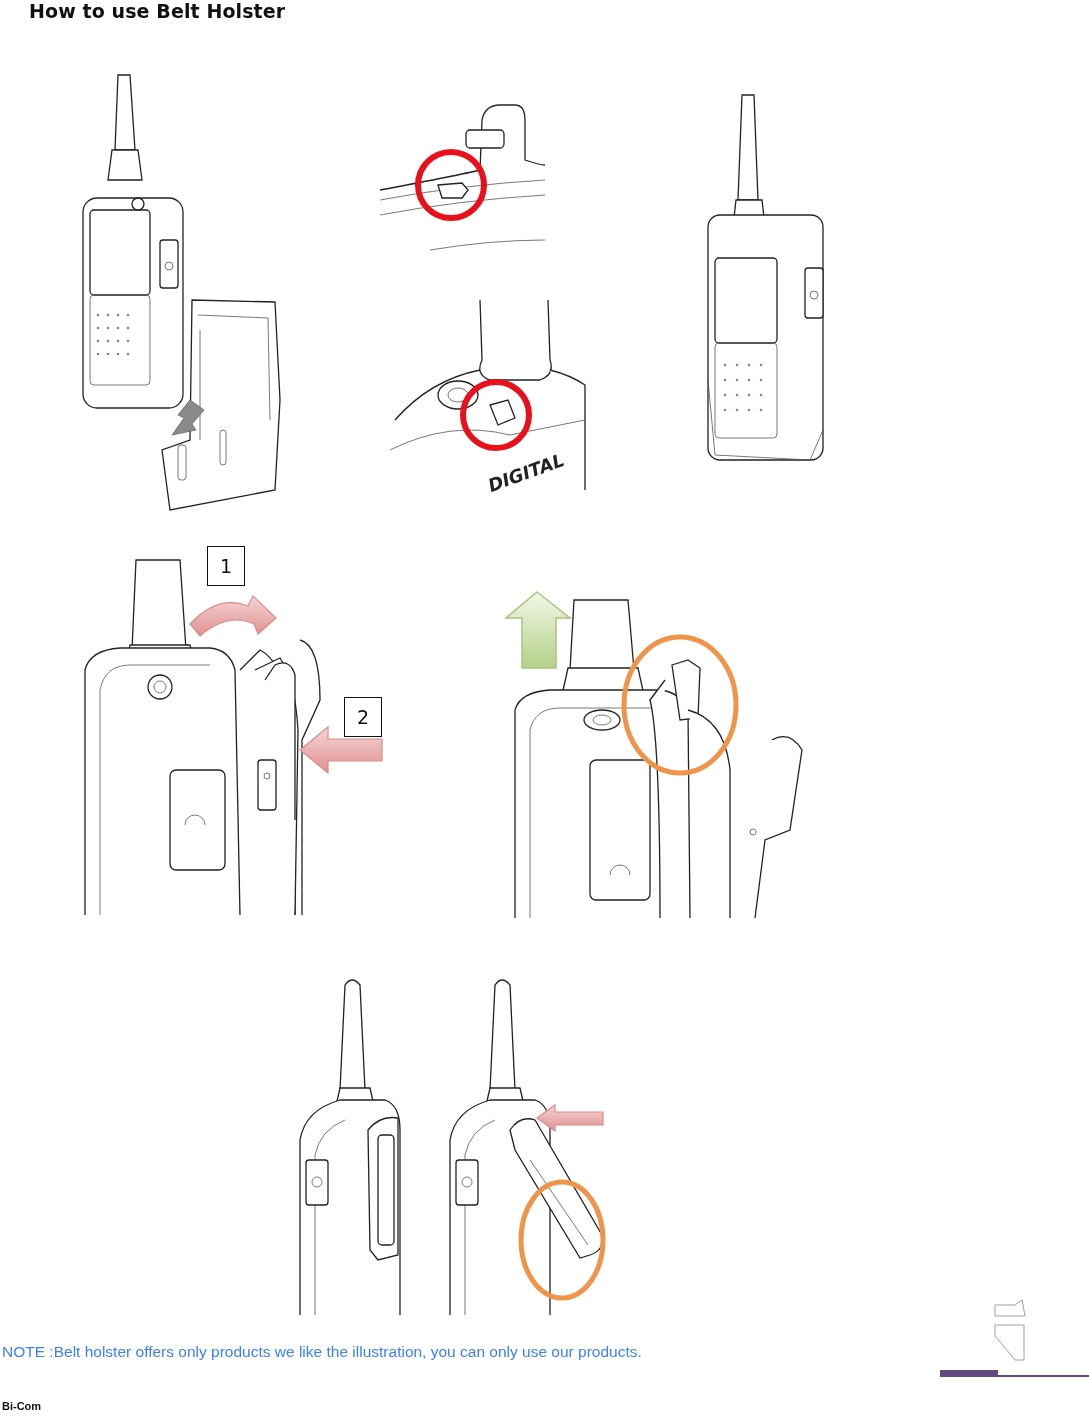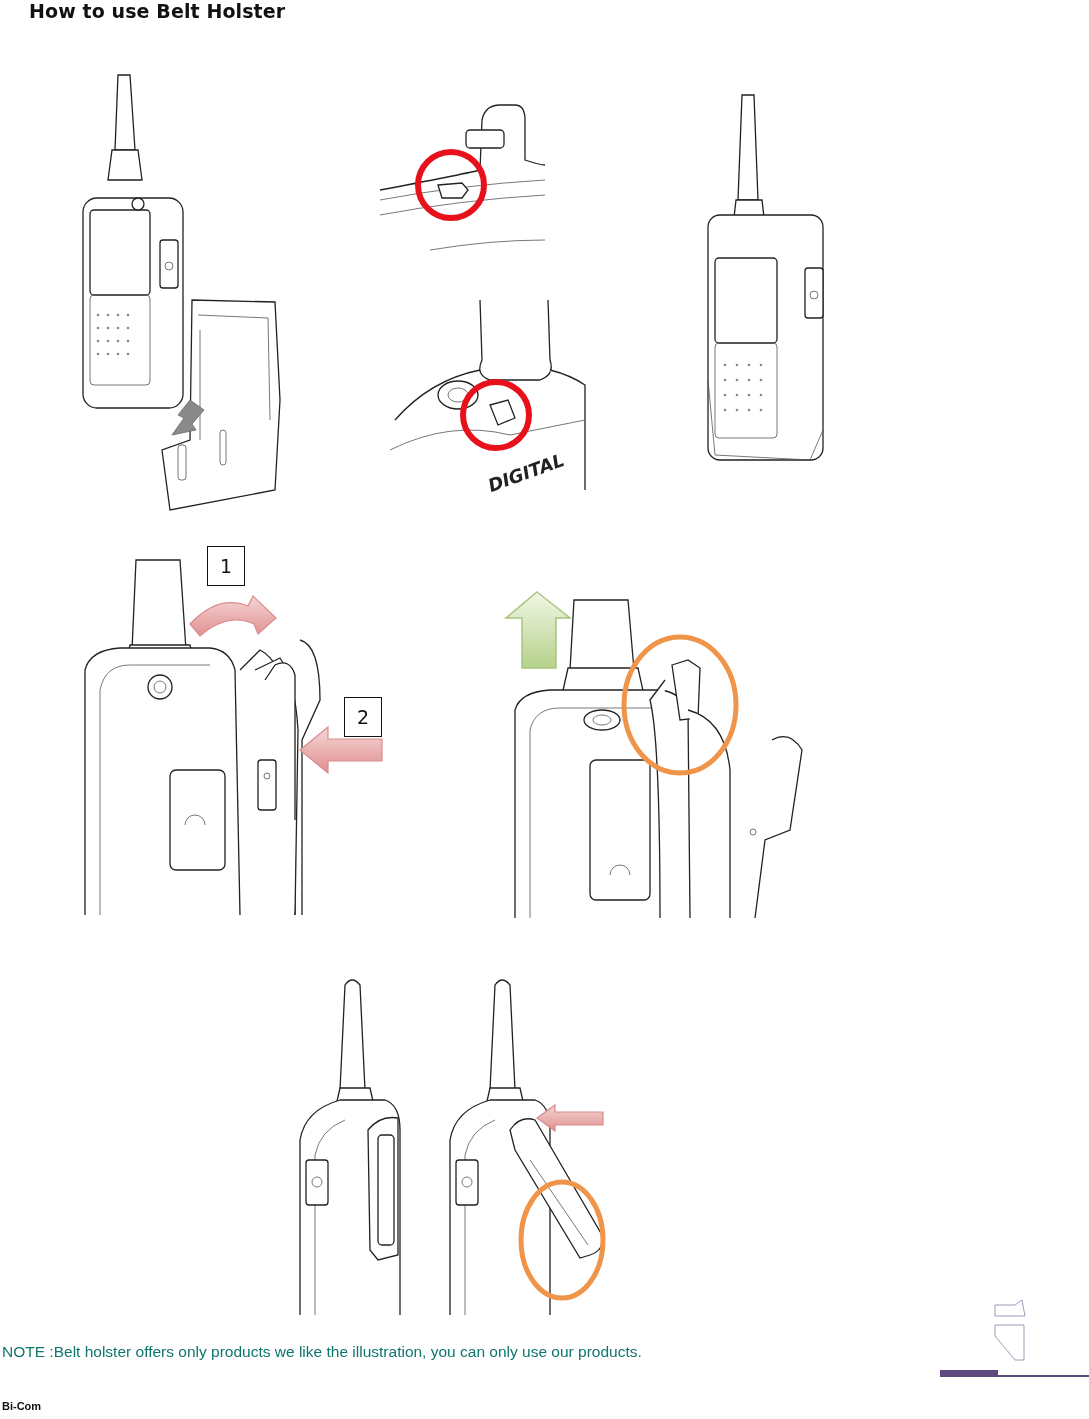--- a/index.html
+++ b/index.html
@@ -1,19 +1,19 @@
 <!DOCTYPE html>
 <html><head>
 <meta charset="utf-8">
 <style>
   html, body { margin:0; padding:0; background:#ffffff; }
   body { width:1089px; height:1419px; position:relative; overflow:hidden; font-family:"DejaVu Sans", sans-serif; color:#111; }
   .abs { position:absolute; }
   .title { left:2px; top:0px; font-size:19px; font-weight:bold; letter-spacing:0.1px;margin-left:27px; }
-  .note { left:2px; top:1343px; font-size:15.5px; color:#0f766e; font-family:"Liberation Sans", sans-serif; }
+  .note { left:2px; top:1343px; font-size:15.5px; color:#3b82f6; font-family:"Liberation Sans", sans-serif; }
   .brand { left:2px; top:1400px; font-size:11px; font-weight:bold; font-family:"Liberation Sans", sans-serif; }
   svg { position:absolute; overflow:visible; }
   .line { fill:#fff; stroke:#222; stroke-width:1.3; }
   .thin { fill:none; stroke:#555; stroke-width:0.8; }
   .num-box { position:absolute; width:36px; height:38px; border:1.5px solid #111; background:#fff; font-size:19px; display:flex; align-items:center; justify-content:center; font-family:"DejaVu Sans", sans-serif; }
   .page-num { position:absolute; left:990px; top:1300px; width:40px; height:60px; }
   .bar-thick { position:absolute; left:940px; top:1370px; width:58px; height:7px; background:#5e4a7e; }
   .bar-thin { position:absolute; left:998px; top:1375px; width:91px; height:2px; background:#5e4a7e; }
 </style>
 </head>

